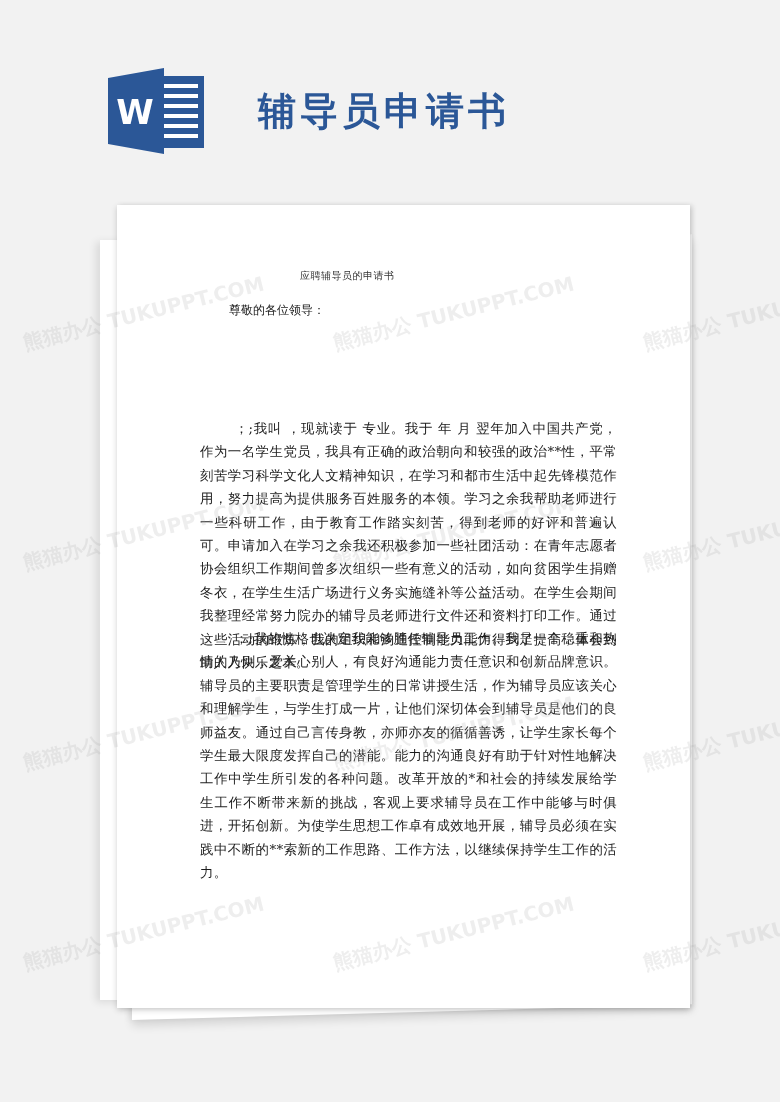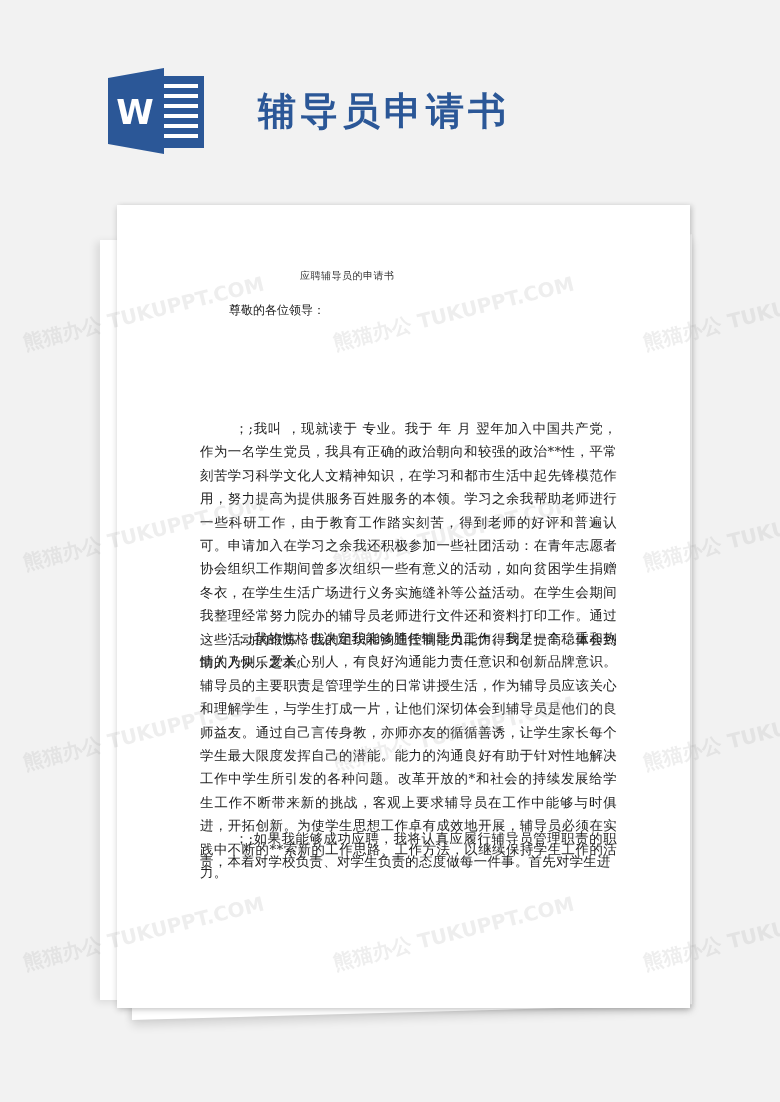--- a/index.html
+++ b/index.html
@@ -71,21 +71,20 @@
 </div>
 
 <div class="sheet-back"></div>
 <div class="sheet-back2"></div>
 
 <div class="page">
   <div class="doc-heading">应聘辅导员的申请书</div>
   <div class="salutation">尊敬的各位领导：</div>
   <p class="para" style="top:212px;">；;我叫 ，现就读于 专业。我于 年 月 翌年加入中国共产党，作为一名学生党员，我具有正确的政治朝向和较强的政治**性，平常刻苦学习科学文化人文精神知识，在学习和都市生活中起先锋模范作用，努力提高为提供服务百姓服务的本领。学习之余我帮助老师进行一些科研工作，由于教育工作踏实刻苦，得到老师的好评和普遍认可。申请加入在学习之余我还积极参加一些社团活动：在青年志愿者协会组织工作期间曾多次组织一些有意义的活动，如向贫困学生捐赠冬衣，在学生生活广场进行义务实施缝补等公益活动。在学生会期间我整理经常努力院办的辅导员老师进行文件还和资料打印工作。通过这些活动的锻炼，我的组织和沟通控制能力能力得到了提高，体会到助人乃快乐之本。</p>
   <p class="para" style="top:422px;">；;我的性格也决定我能够胜任辅导员工作。我是一个稳重和热情的人则，爱关心别人，有良好沟通能力责任意识和创新品牌意识。辅导员的主要职责是管理学生的日常讲授生活，作为辅导员应该关心和理解学生，与学生打成一片，让他们深切体会到辅导员是他们的良师益友。通过自己言传身教，亦师亦友的循循善诱，让学生家长每个学生最大限度发挥自己的潜能。能力的沟通良好有助于针对性地解决工作中学生所引发的各种问题。改革开放的*和社会的持续发展给学生工作不断带来新的挑战，客观上要求辅导员在工作中能够与时俱进，开拓创新。为使学生思想工作卓有成效地开展，辅导员必须在实践中不断的**索新的工作思路、工作方法，以继续保持学生工作的活力。</p>
-  <p class="para" style="top:622px;">；;如果我能够成功应聘，我将认真应履行辅导员管理职责的职责，本着对学校负责、对学生负责的态度做每一件事。首先对学生进</p>
 </div>
 
 <div class="watermark" style="left:20px;top:300px;">熊猫办公 TUKUPPT.COM</div>
 <div class="watermark" style="left:330px;top:300px;">熊猫办公 TUKUPPT.COM</div>
 <div class="watermark" style="left:640px;top:300px;">熊猫办公 TUKUPPT.COM</div>
 <div class="watermark" style="left:20px;top:520px;">熊猫办公 TUKUPPT.COM</div>
 <div class="watermark" style="left:330px;top:520px;">熊猫办公 TUKUPPT.COM</div>
 <div class="watermark" style="left:640px;top:520px;">熊猫办公 TUKUPPT.COM</div>
 <div class="watermark" style="left:20px;top:720px;">熊猫办公 TUKUPPT.COM</div>
 <div class="watermark" style="left:330px;top:720px;">熊猫办公 TUKUPPT.COM</div>

